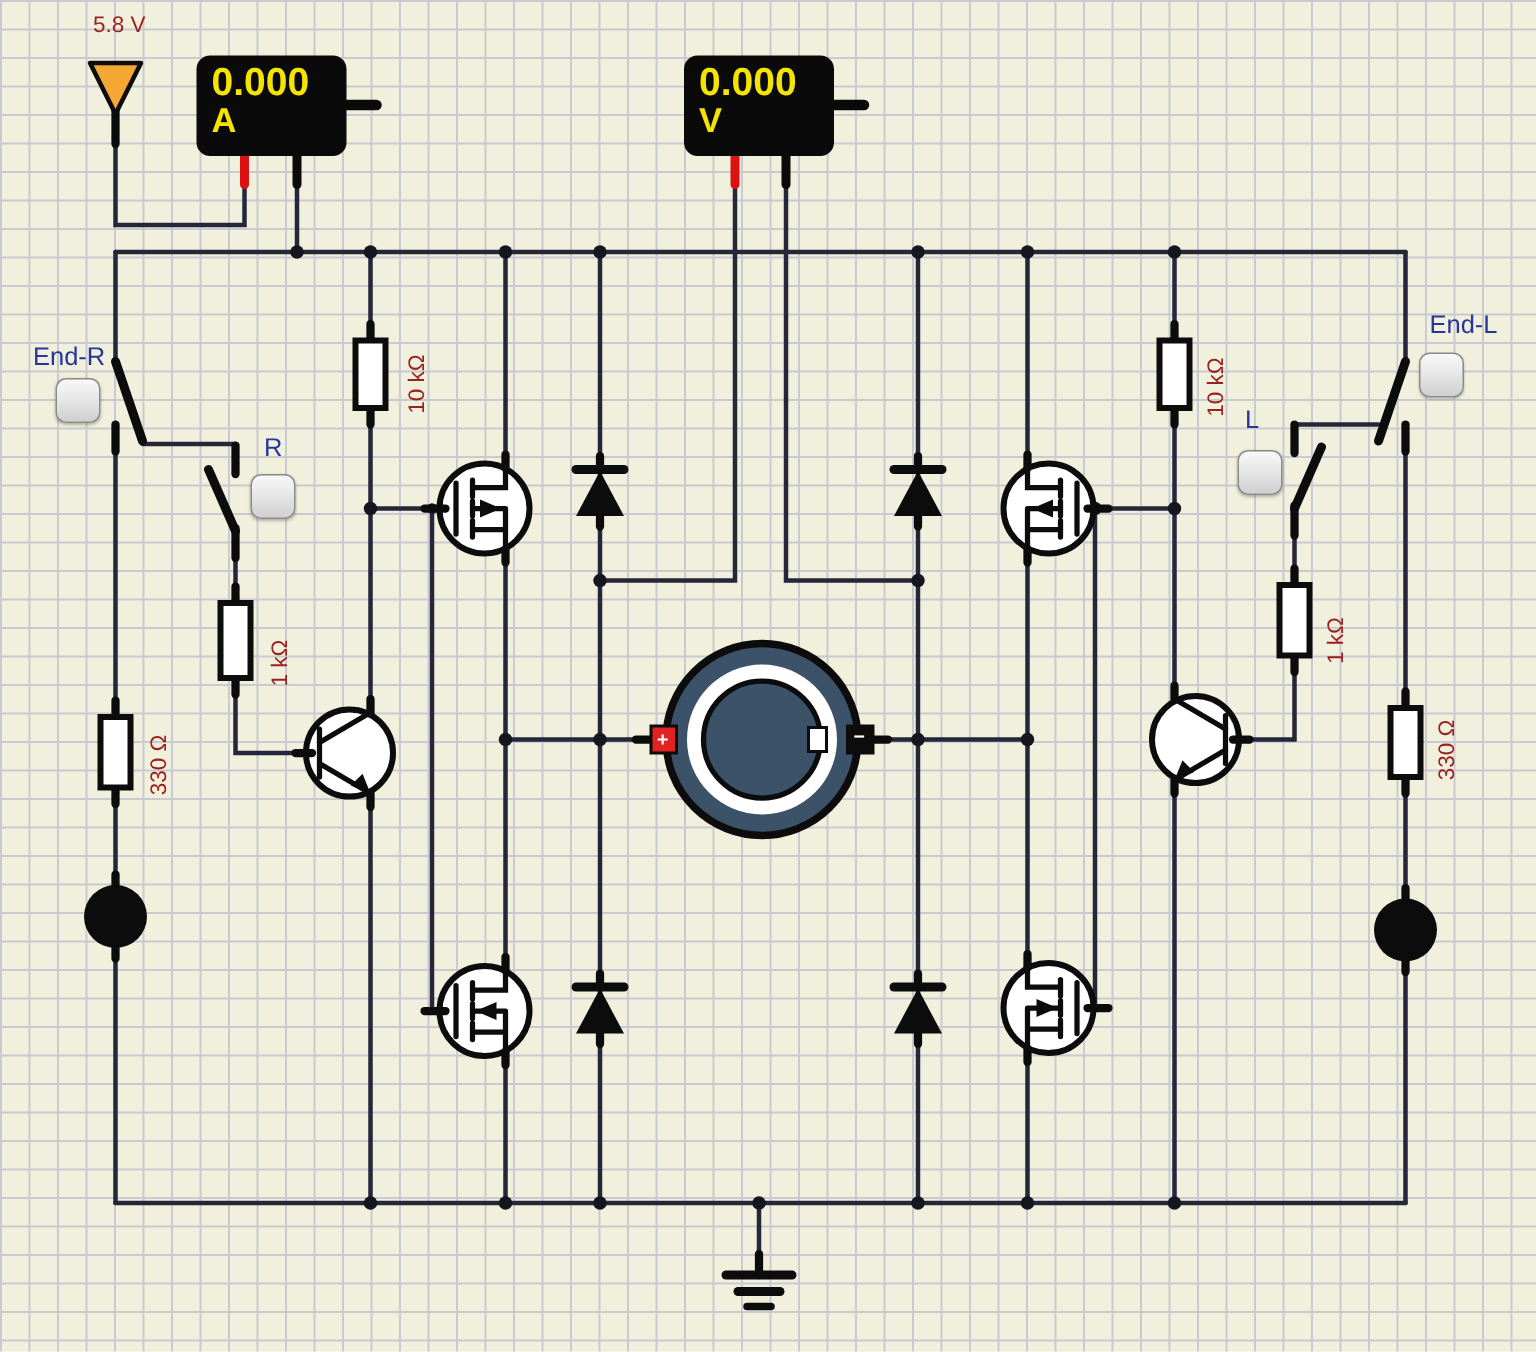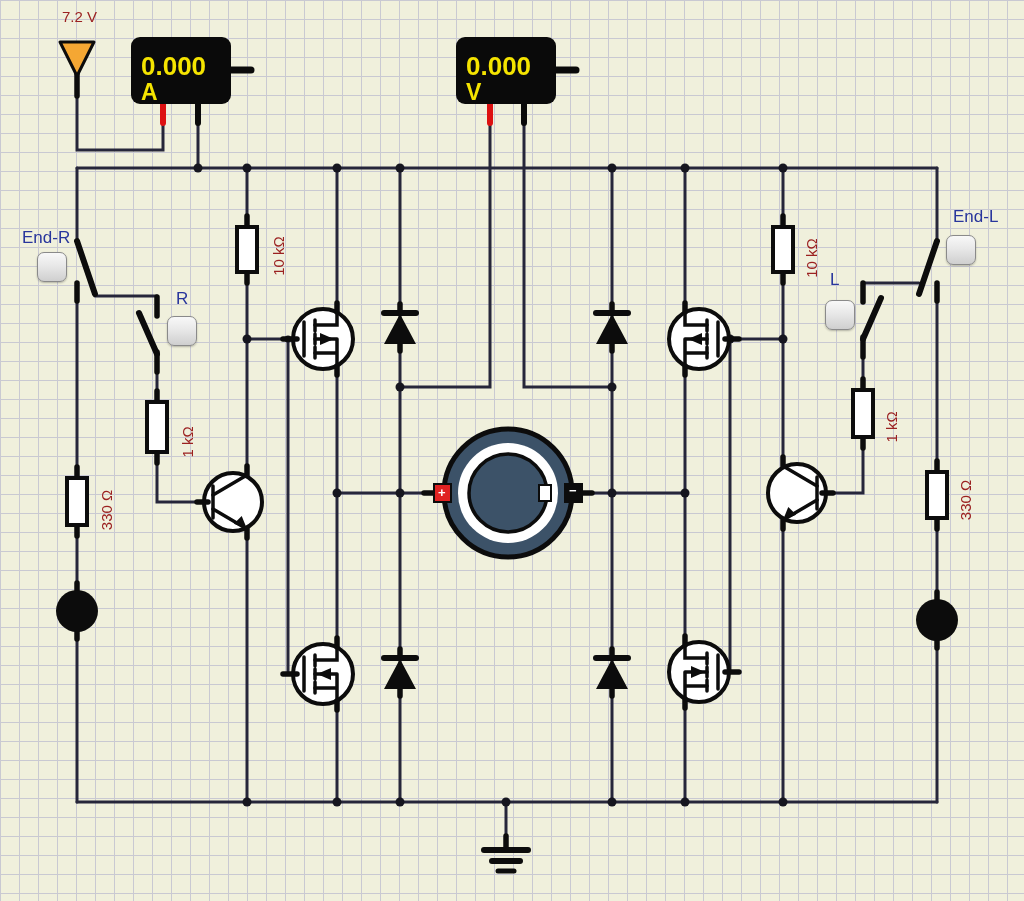--- a/index.html
+++ b/index.html
@@ -24,21 +24,21 @@
   .blade{stroke:var(--component);stroke-width:6;fill:none;stroke-linecap:round;}
   .sym{stroke:var(--component);stroke-width:3.5;fill:none;stroke-linecap:round;}
   .dot{fill:#16161f;}
   .comp{fill:#ffffff;stroke:var(--component);}
   .lbl{position:absolute;white-space:nowrap;}
   .lbl-blue{color:var(--label-switch);font-size:17px;}
   .lbl-red{color:var(--label-value);font-size:15px;}
   .rot{transform:translate(-50%,-50%) rotate(-90deg);}
   .meter{position:absolute;width:100px;height:67px;background:var(--meter-body);
     border-radius:9px;color:var(--meter-text);font-weight:bold;line-height:1.05;
-    padding:16px 0 0 10px;box-sizing:border-box;}
+    padding:4px 0 0 10px;box-sizing:border-box;}
   .meter .val{font-size:26px;display:block;}
   .meter .unit{font-size:23px;display:block;}
   .push-btn{position:absolute;width:30px;height:30px;border-radius:7px;
     border:1.5px solid #8a8a8a;box-sizing:border-box;
     background:linear-gradient(to bottom,#f8f8f8 0%,var(--button-face) 45%,#cfcfcf 100%);
     box-shadow:0 1px 2px rgba(0,0,0,.25);}
   .mplus{position:absolute;color:#ffffff;font-size:13px;font-weight:bold;}
 </style>
 </head>
 <body>
@@ -280,21 +280,21 @@
 <div class="meter" style="left:456px;top:37px;">
   <span class="val">0.000</span>
   <span class="unit">V</span>
 </div>
 
 <div class="push-btn" style="left:37px;top:252px;"></div>
 <div class="push-btn" style="left:167px;top:316px;"></div>
 <div class="push-btn" style="left:825px;top:300px;"></div>
 <div class="push-btn" style="left:946px;top:235px;"></div>
 
-<span class="lbl lbl-red" style="left:62px;top:8px;">7.2 V</span>
+<span class="lbl lbl-red" style="left:62px;top:8px;">5.8 V</span>
 <span class="lbl lbl-blue" style="left:22px;top:228px;">End-R</span>
 <span class="lbl lbl-blue" style="left:176px;top:289px;">R</span>
 <span class="lbl lbl-blue" style="left:830px;top:270px;">L</span>
 <span class="lbl lbl-blue" style="left:953px;top:207px;">End-L</span>
 <span class="lbl lbl-red rot" style="left:278px;top:256px;">10 kΩ</span>
 <span class="lbl lbl-red rot" style="left:811px;top:258px;">10 kΩ</span>
 <span class="lbl lbl-red rot" style="left:187px;top:442px;">1 kΩ</span>
 <span class="lbl lbl-red rot" style="left:891px;top:427px;">1 kΩ</span>
 <span class="lbl lbl-red rot" style="left:106px;top:510px;">330 Ω</span>
 <span class="lbl lbl-red rot" style="left:965px;top:500px;">330 Ω</span>

